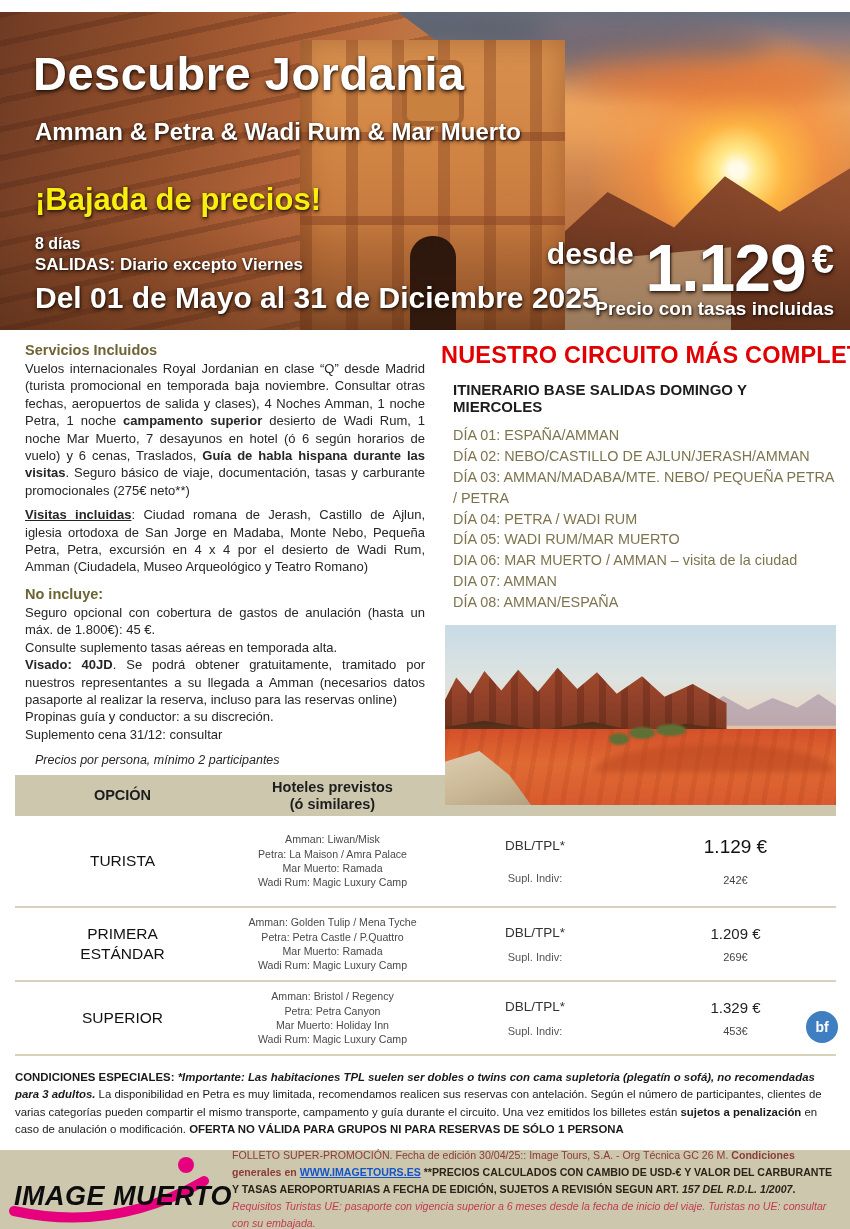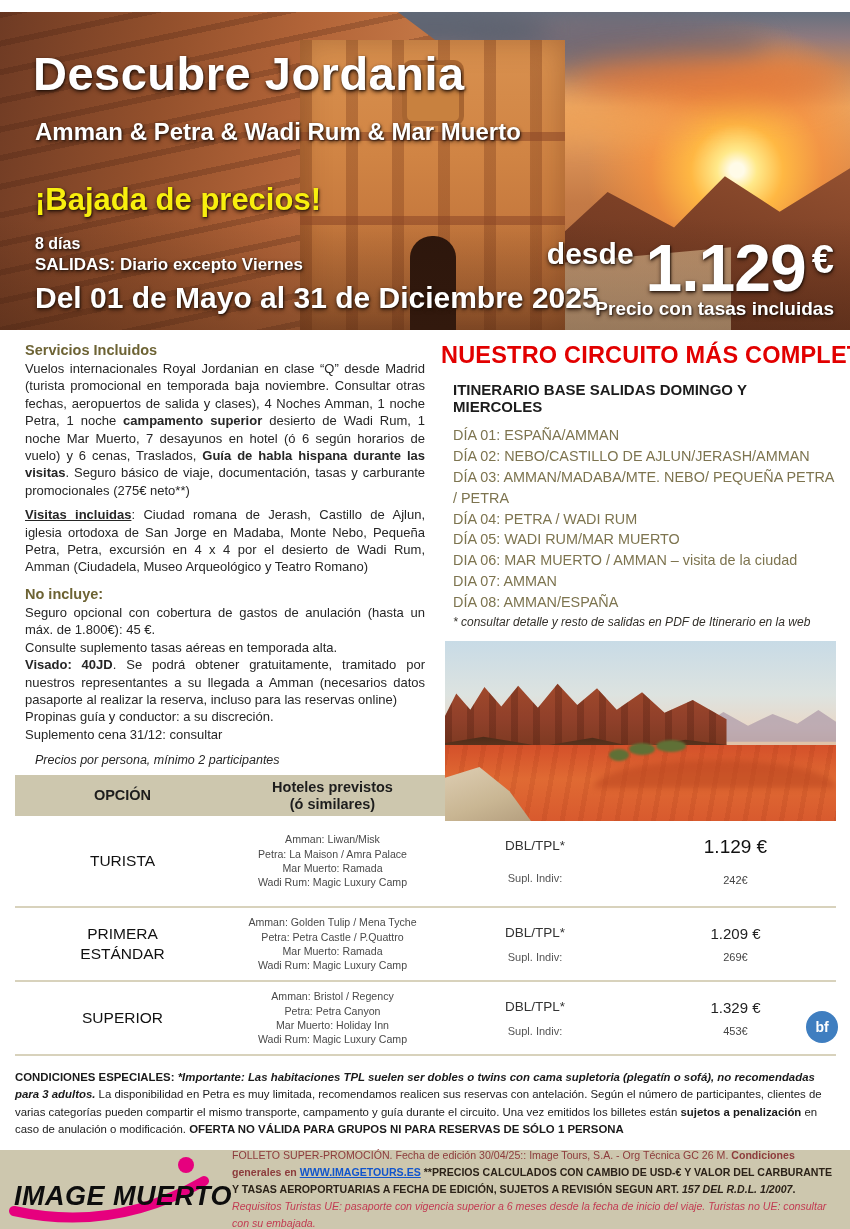--- a/index.html
+++ b/index.html
@@ -189,21 +189,20 @@
       <div class="itin">
         <div class="itin-title">ITINERARIO BASE SALIDAS DOMINGO Y MIERCOLES</div>
         <div class="itin-day">DÍA 01: ESPAÑA/AMMAN</div>
         <div class="itin-day">DÍA 02: NEBO/CASTILLO DE AJLUN/JERASH/AMMAN</div>
         <div class="itin-day">DÍA 03: AMMAN/MADABA/MTE. NEBO/ PEQUEÑA PETRA / PETRA</div>
         <div class="itin-day">DÍA 04: PETRA / WADI RUM</div>
         <div class="itin-day">DÍA 05: WADI RUM/MAR MUERTO</div>
         <div class="itin-day">DIA 06: MAR MUERTO / AMMAN – visita de la ciudad</div>
         <div class="itin-day">DIA 07: AMMAN</div>
         <div class="itin-day">DÍA 08: AMMAN/ESPAÑA</div>
-        <div class="itin-note">* consultar detalle y resto de salidas en PDF de Itinerario en la web</div>
       </div>
       <div class="desert">
         <div class="des-far"></div>
         <div class="des-cliff"></div>
         <div class="des-dark"></div>
         <div class="des-sand"></div>
         <div class="des-dune"></div>
         <div class="shrub s1"></div>
         <div class="shrub s2"></div>
         <div class="shrub s3"></div>

